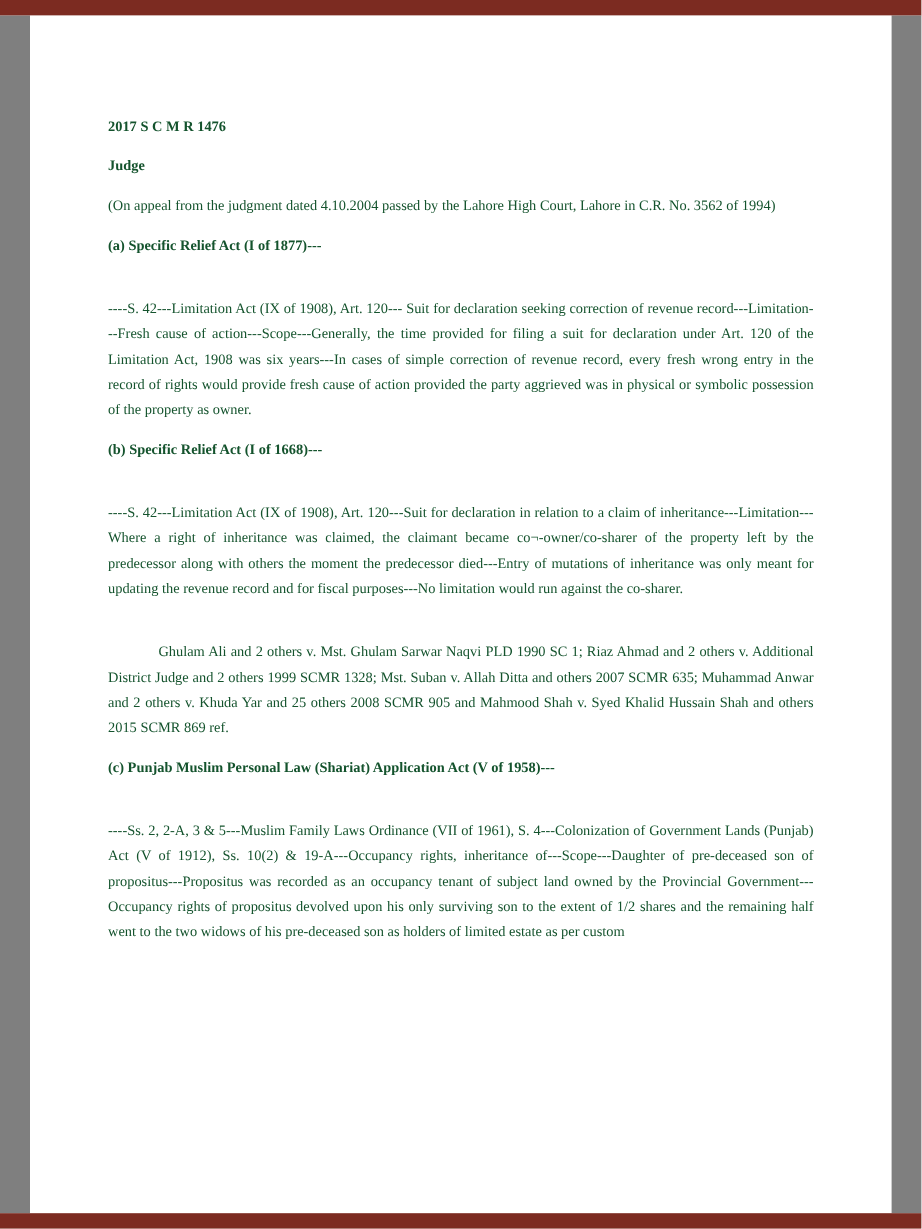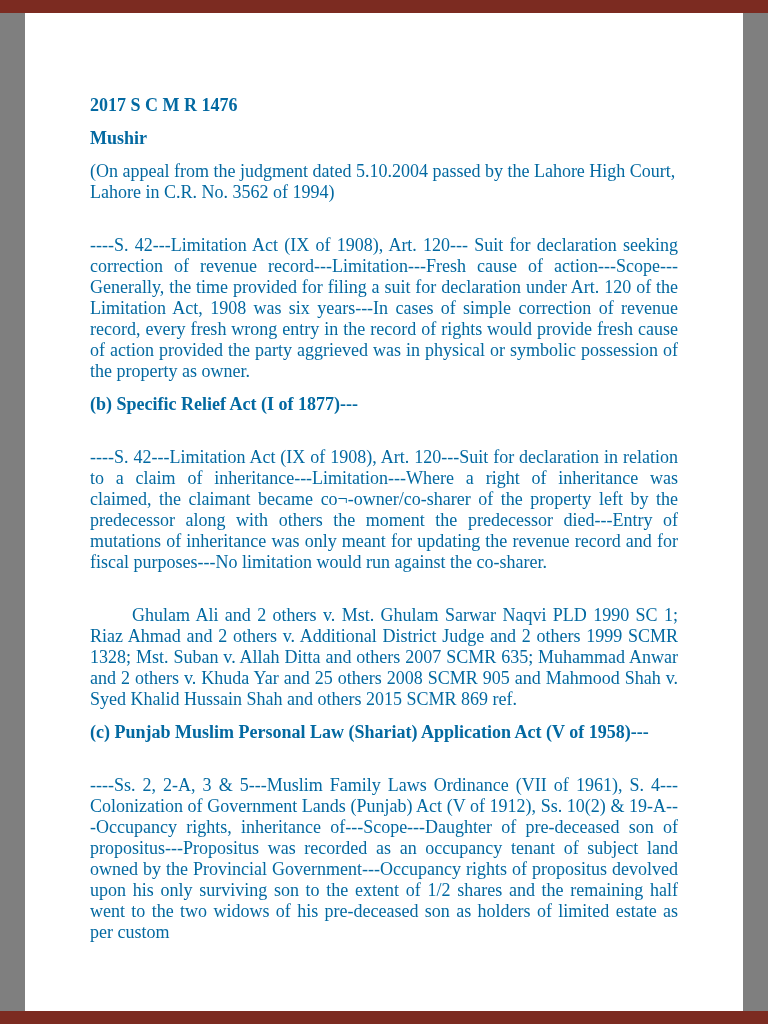--- a/index.html
+++ b/index.html
@@ -34,42 +34,43 @@
     flex: 0 0 25px;
     background: var(--side);
   }
   .page {
     flex: 1 1 auto;
     background: var(--page);
     padding: 82px 65px 20px 65px;
     overflow: hidden;
   }
   .para {
-    font-size: 18px;
+    font-size: 12px;
     line-height: 21px;
-    color: #0369a1;
+    color: #14532d;
     margin-bottom: 12px;
   }
   .bold { font-weight: bold; }
   .justify { text-align: justify; margin-top: 32px; }
   .indent-first { text-indent: 42px; }
 </style>
 </head>
 <body>
 
 <div class="viewer">
   <div class="bar"></div>
   <div class="content-row">
     <div class="strip"></div>
     <div class="page">
       <p class="para bold">2017 S C M R 1476</p>
-      <p class="para bold">Mushir</p>
-      <p class="para">(On appeal from the judgment dated 5.10.2004 passed by the Lahore High Court, Lahore in C.R. No. 3562 of 1994)</p>
+      <p class="para bold">Judge</p>
+      <p class="para">(On appeal from the judgment dated 4.10.2004 passed by the Lahore High Court, Lahore in C.R. No. 3562 of 1994)</p>
+      <p class="para bold">(a) Specific Relief Act (I of 1877)---</p>
       <p class="para justify">----S. 42---Limitation Act (IX of 1908), Art. 120--- Suit for declaration seeking correction of revenue record---Limitation---Fresh cause of action---Scope---Generally, the time provided for filing a suit for declaration under Art. 120 of the Limitation Act, 1908 was six years---In cases of simple correction of revenue record, every fresh wrong entry in the record of rights would provide fresh cause of action provided the party aggrieved was in physical or symbolic possession of the property as owner.</p>
-      <p class="para bold">(b) Specific Relief Act (I of 1877)---</p>
+      <p class="para bold">(b) Specific Relief Act (I of 1668)---</p>
       <p class="para justify">----S. 42---Limitation Act (IX of 1908), Art. 120---Suit for declaration in relation to a claim of inheritance---Limitation---Where a right of inheritance was claimed, the claimant became co¬-owner/co-sharer of the property left by the predecessor along with others the moment the predecessor died---Entry of mutations of inheritance was only meant for updating the revenue record and for fiscal purposes---No limitation would run against the co-sharer.</p>
       <p class="para justify indent-first">Ghulam Ali and 2 others v. Mst. Ghulam Sarwar Naqvi PLD 1990 SC 1; Riaz Ahmad and 2 others v. Additional District Judge and 2 others 1999 SCMR 1328; Mst. Suban v. Allah Ditta and others 2007 SCMR 635; Muhammad Anwar and 2 others v. Khuda Yar and 25 others 2008 SCMR 905 and Mahmood Shah v. Syed Khalid Hussain Shah and others 2015 SCMR 869 ref.</p>
       <p class="para bold">(c) Punjab Muslim Personal Law (Shariat) Application Act (V of 1958)---</p>
       <p class="para justify">----Ss. 2, 2-A, 3 &amp; 5---Muslim Family Laws Ordinance (VII of 1961), S. 4---Colonization of Government Lands (Punjab) Act (V of 1912), Ss. 10(2) &amp; 19-A---Occupancy rights, inheritance of---Scope---Daughter of pre-deceased son of propositus---Propositus was recorded as an occupancy tenant of subject land owned by the Provincial Government---Occupancy rights of propositus devolved upon his only surviving son to the extent of 1/2 shares and the remaining half went to the two widows of his pre-deceased son as holders of limited estate as per custom</p>
     </div>
     <div class="strip"></div>
   </div>
   <div class="bar"></div>
 </div>
 

